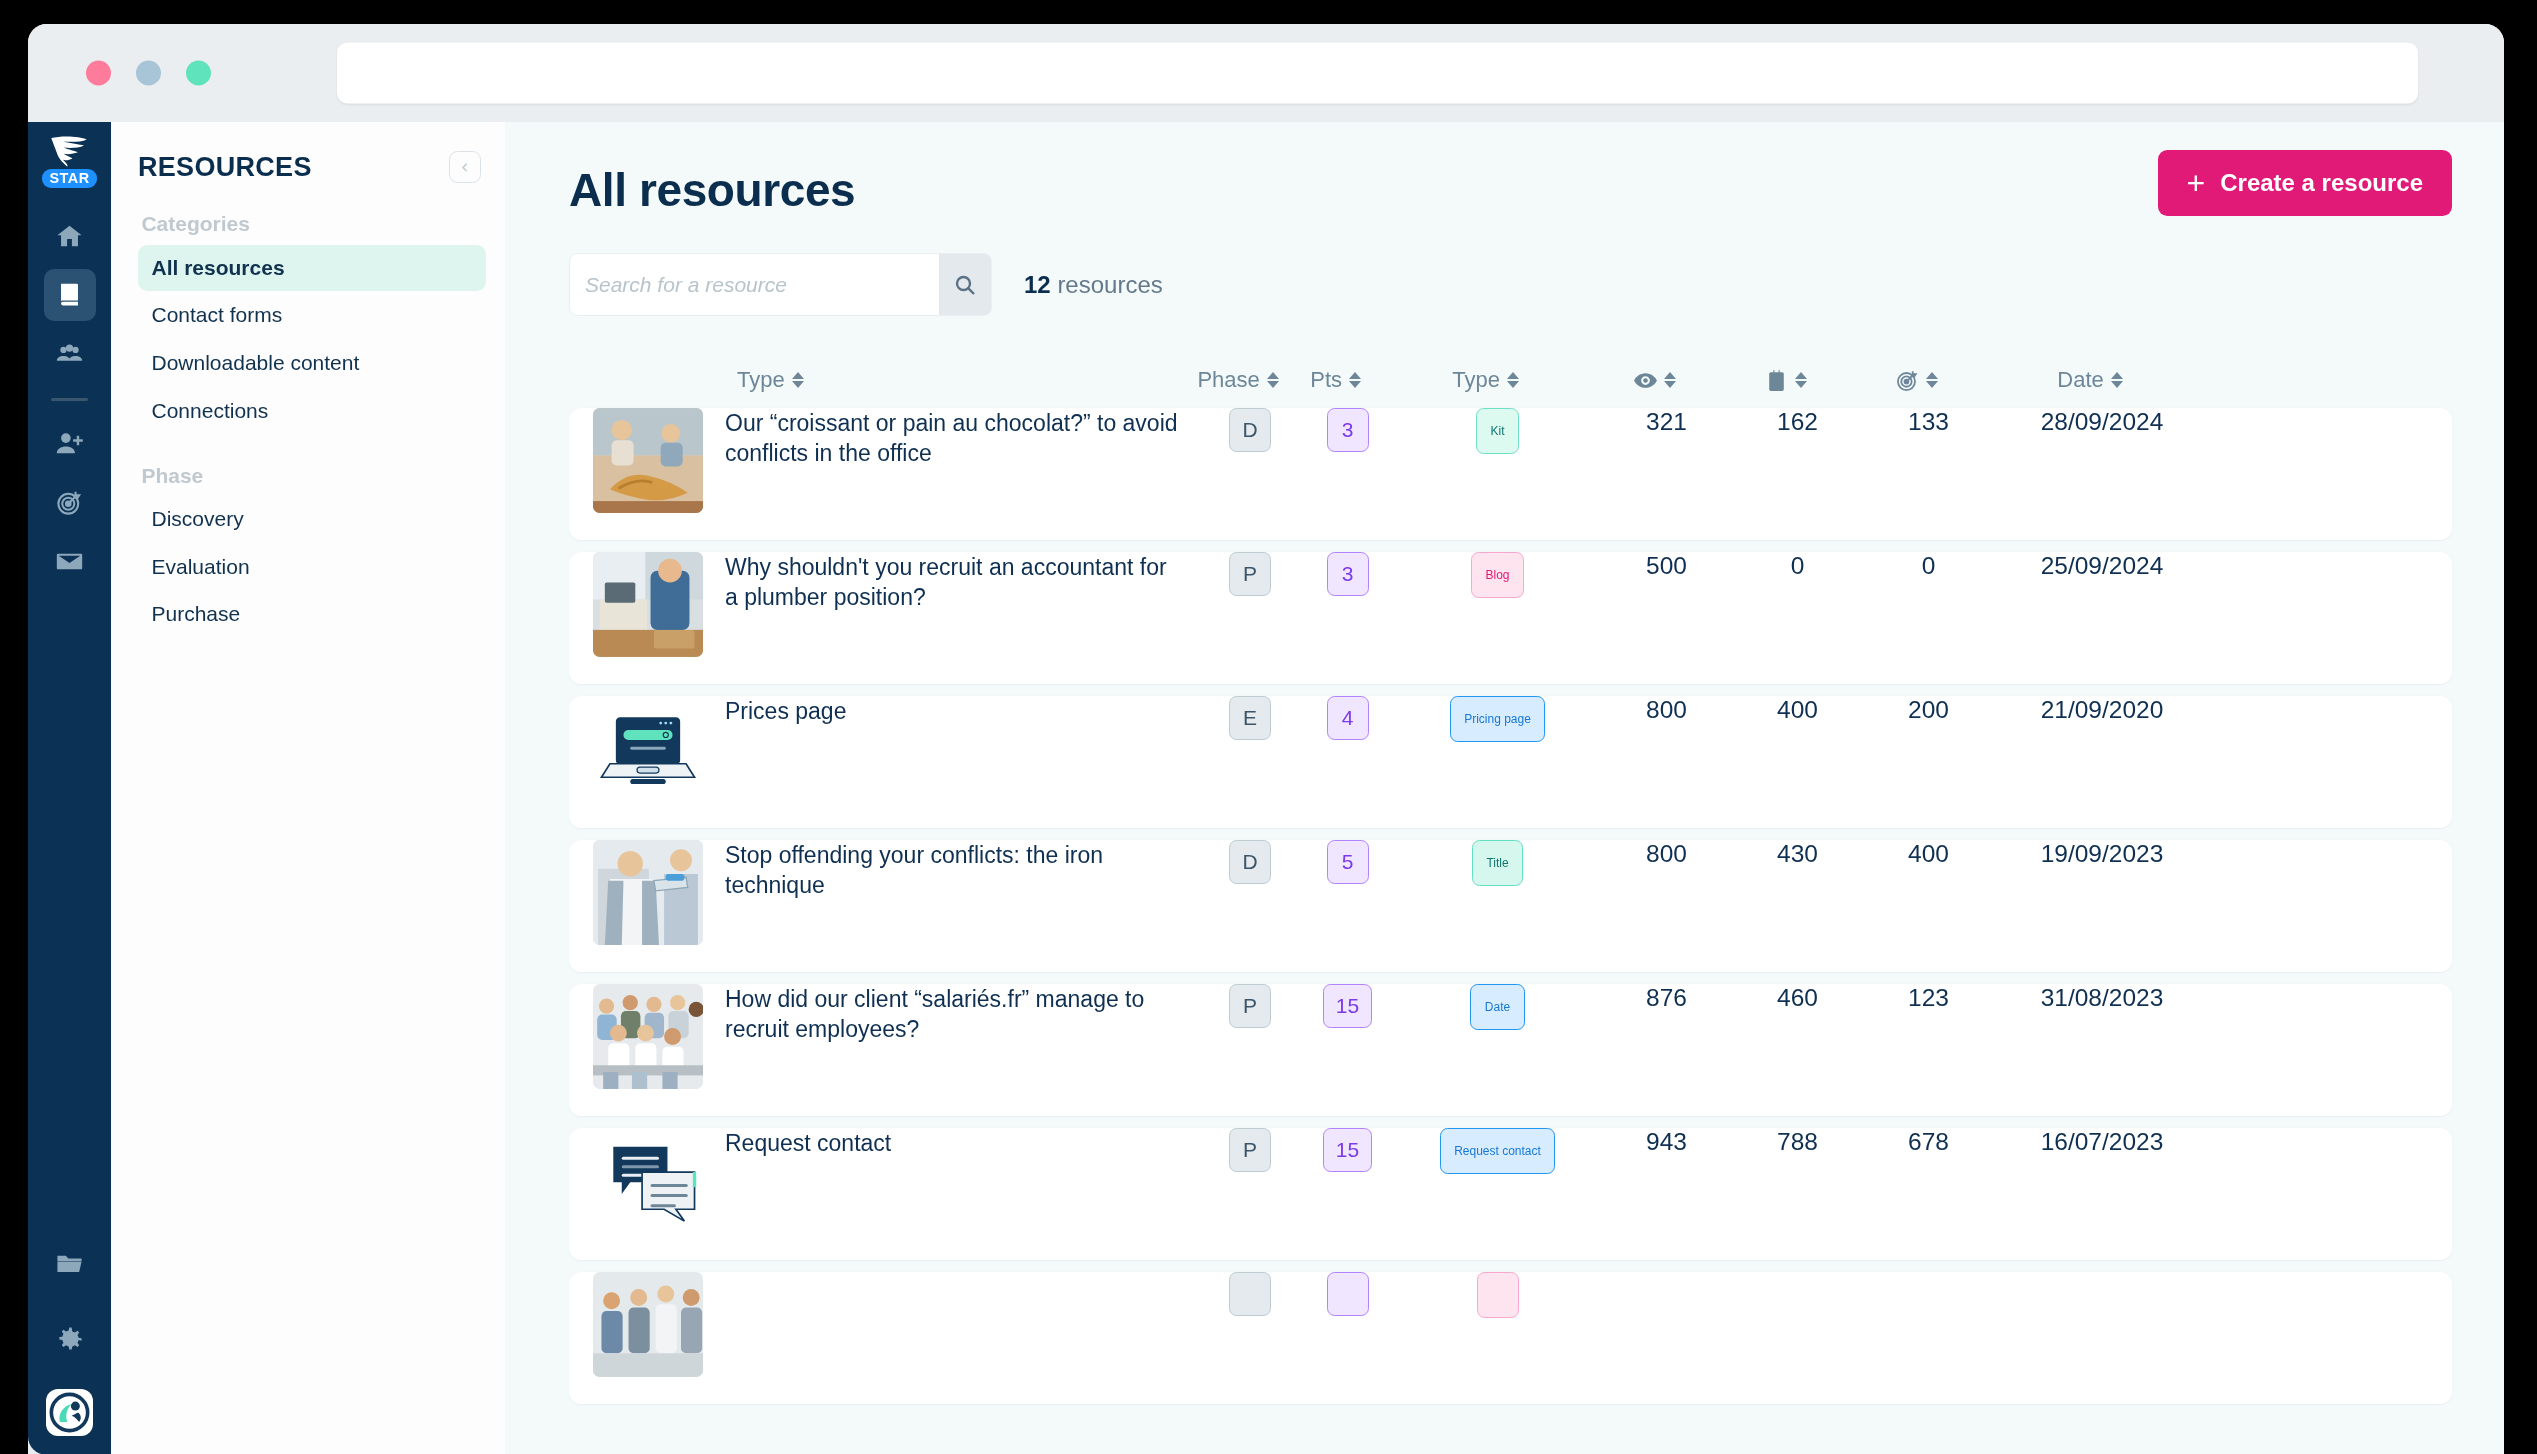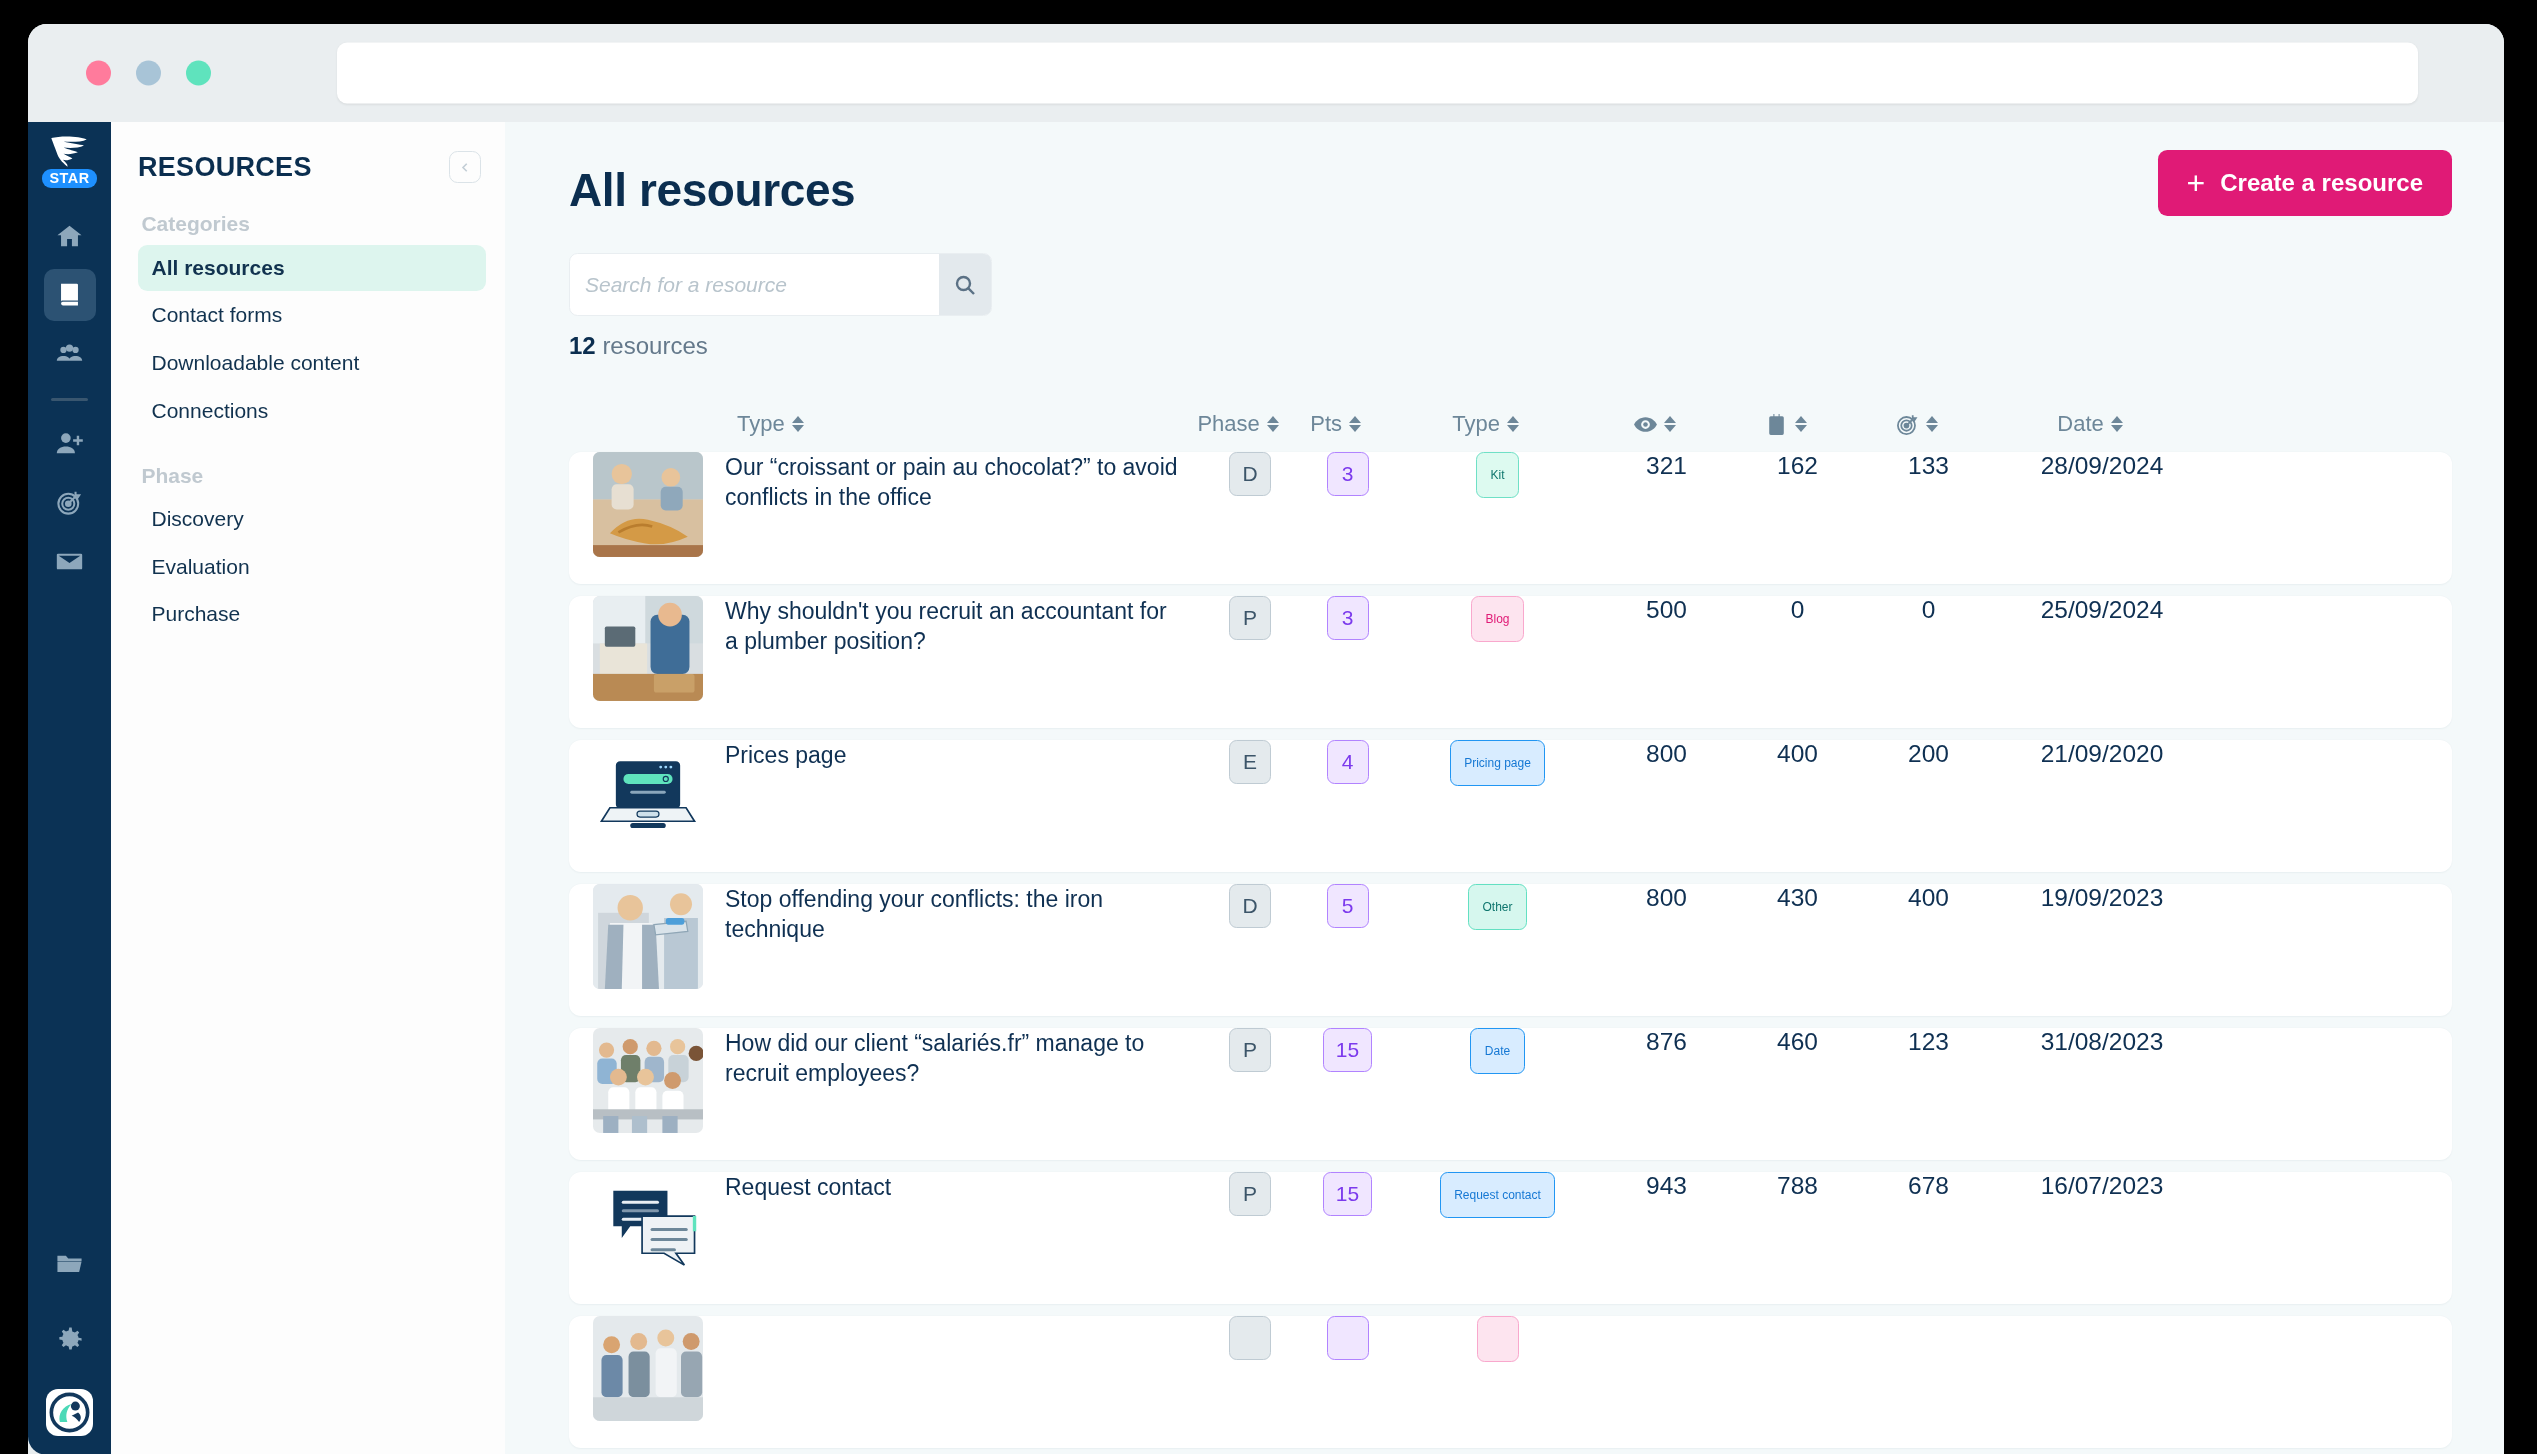--- a/index.html
+++ b/index.html
@@ -128,21 +128,21 @@
   .create-btn {
     background: #e01a76; color: #fff;
     border: none; border-radius: 9.3px;
     height: 66px; padding: 0 29px;
     font-size: 24px; font-weight: bold;
     display: flex; align-items: center; gap: 15px;
     margin-top: -13.5px;
   }
   .create-btn .plus { font-size: 32px; font-weight: 400; line-height: 1; }
 
-  .searchrow { display: flex; gap: 16px; margin-top: 36px; flex-direction: column; }
+  .searchrow { display: flex; align-items: center; gap: 32px; margin-top: 36px; }
   .searchbox {
     position: relative; width: 423px; height: 63px;
     background: #fff; border: 1.7px solid #e9eef1; border-radius: 8.5px;
     display: flex; align-items: center;
   }
   .searchbox input {
     flex: 1; border: none; outline: none; background: transparent;
     font-size: 21px; font-family: inherit; color: #0b2e4f;
     padding: 0 15px;
   }
@@ -557,21 +557,21 @@
           <div class="c-title">
             <div class="row-title">Stop offending your conflicts: the iron technique</div>
           </div>
           <div class="c-phase">
               <span class="badge badge-phase">D</span>
             </div>
           <div class="c-pts">
               <span class="badge badge-pts">5</span>
             </div>
           <div class="c-type">
-              <span class="badge badge-type t-ebook">Other</span>
+              <span class="badge badge-type t-ebook">Title</span>
             </div>
           <div class="c-views num">800</div>
           <div class="c-forms num">430</div>
           <div class="c-goals num">400</div>
           <div class="c-date date">19/09/2023</div>
         </div>
 
         <div class="row">
           <div class="c-thumb">
             <div class="thumb">

